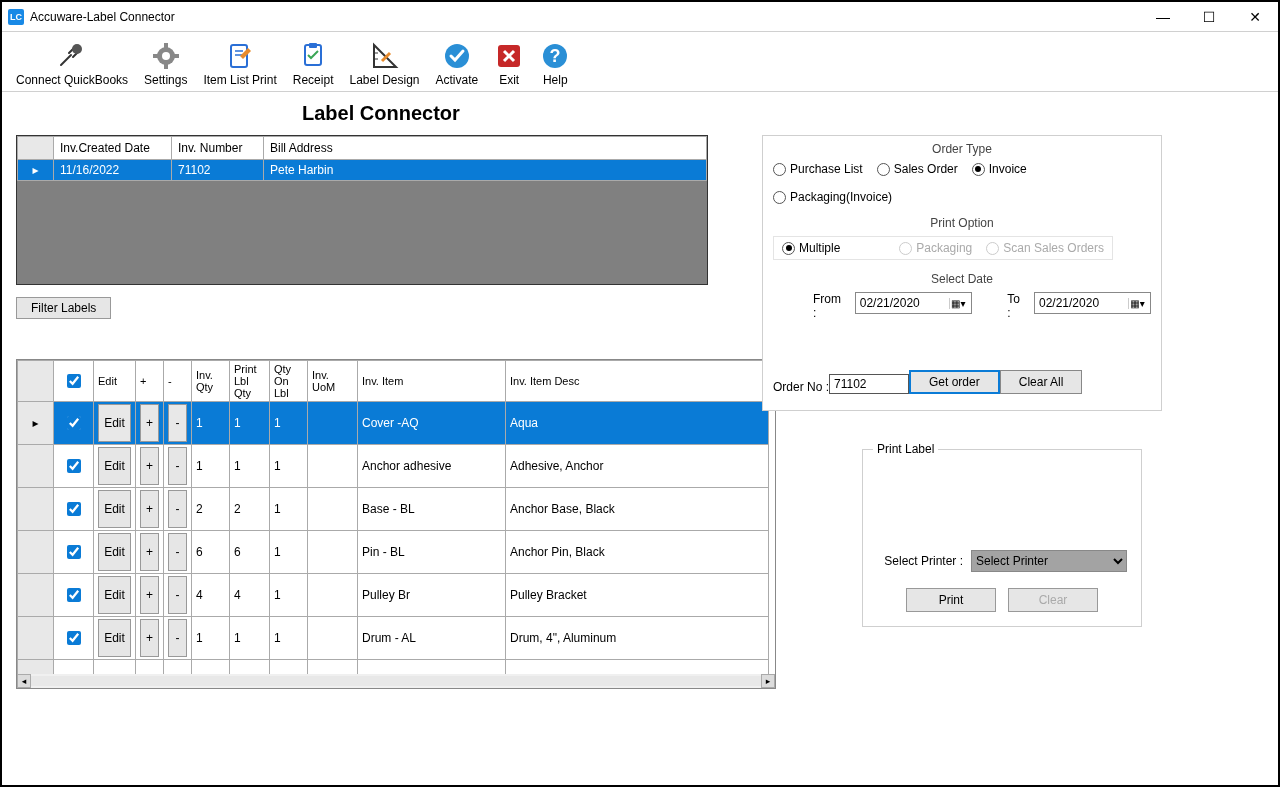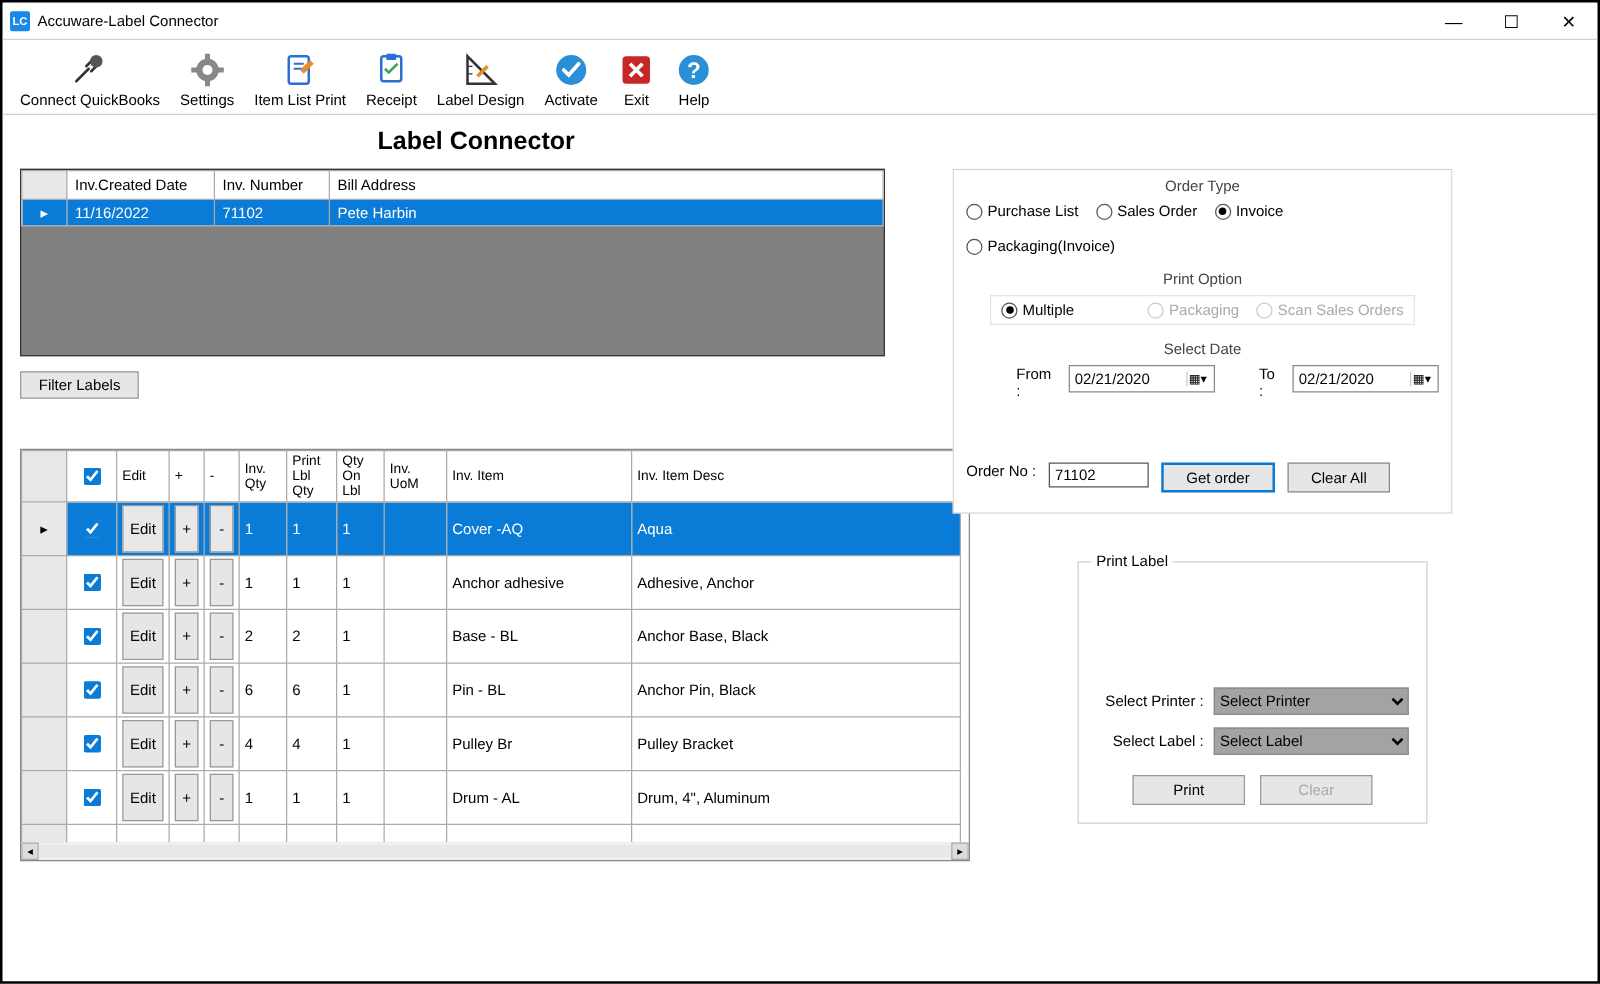--- a/index.html
+++ b/index.html
@@ -50,21 +50,21 @@
   .radiogroup { display:flex; gap:14px; align-items:center; font-size:12px; flex-wrap:wrap;}
   .radio { display:inline-flex; align-items:center; gap:4px; }
   .radio .rdot { width:13px; height:13px; border:1px solid #555; border-radius:50%; display:inline-flex; align-items:center; justify-content:center; background:#fff;}
   .radio.sel .rdot::after { content:''; width:6px; height:6px; background:#000; border-radius:50%;}
   .radio.disabled { color:#aaa; }
   .radio.disabled .rdot { border-color:#ccc;}
   .datesel { display:flex; align-items:flex-start; gap:8px; font-size:12px; margin-top:6px;margin-left:40px;}
   .dateinput { display:inline-flex; align-items:center; border:1px solid #888; height:22px; width:120px; padding:0 4px; background:#fff;}
   .dateinput .dtext { flex:1; }
   .dateinput .dicon { width:18px; text-align:center; font-size:10px; border-left:1px solid #ccc;}
-  .orderline { display:flex; align-items:flex-start; gap:10px; margin-top:50px;}
+  .orderline { display:flex; align-items:flex-end; margin-top:50px;}
   .orderline input.onum { border:1px solid #555; height:20px; width:80px; padding:0 4px; font-size:12px;}
   .orderline button { height:24px; padding:0 18px; background:#e6e6e6; border:1px solid #888; font-size:12px;}
   .orderline button.highlight { border:2px solid #0a7bd6; }
   
   .printpanel { margin-top:38px; width:280px; border:1px solid #cfcfcf; padding:100px 14px 14px 14px; position:relative; margin-left:100px;}
   .printpanel .legend { position:absolute; top:-8px; left:10px; background:#fff; padding:0 4px; font-size:12px;}
   .printpanel .row { display:flex; align-items:center; margin-bottom:10px; gap:8px;}
   .printpanel label { width:86px; text-align:right; font-size:12px;}
   .printpanel select { flex:1; height:22px; border:1px solid #888; background:#a3a3a3; font-size:12px;}
   .printpanel .pbtns { display:flex; gap:12px; margin-top:16px; justify-content:center;}
@@ -352,21 +352,21 @@
             <span class="rdot"></span>
             <span>Invoice</span>
           </span>
         <span class="radio">
             <span class="rdot"></span>
             <span>Packaging(Invoice)</span>
           </span>
       </div>
 
       <div class="plabel" style="margin-top:12px">Print Option</div>
-      <div class="radiogroup" style="border:1px solid #e4e4e4; padding:4px 8px; width:340px;margin-left:19px;">
+      <div class="radiogroup" style="border:1px solid #e4e4e4; padding:4px 8px; width:340px;">
         <span class="radio sel">
             <span class="rdot"></span>
             <span>Multiple</span>
           </span>
         <span style="flex:1"></span>
         <span class="radio disabled">
             <span class="rdot"></span>
             <span>Packaging</span>
           </span>
         <span class="radio disabled">
@@ -397,23 +397,19 @@
         <button>Clear All</button>
       </div>
     </div>
 
     <div class="printpanel">
       <span class="legend">Print Label</span>
       <div class="row">
         <label>Select Printer :</label>
         <select><option>Select Printer</option></select>
       </div>
-      <div class="row">
-        <label>Select Label :</label>
-        <select><option>Select Label</option></select>
-      </div>
       <div class="pbtns">
         <button>Print</button>
         <button class="disabled">Clear</button>
       </div>
     </div>
   </div>
 </div>
 
 </body></html>

